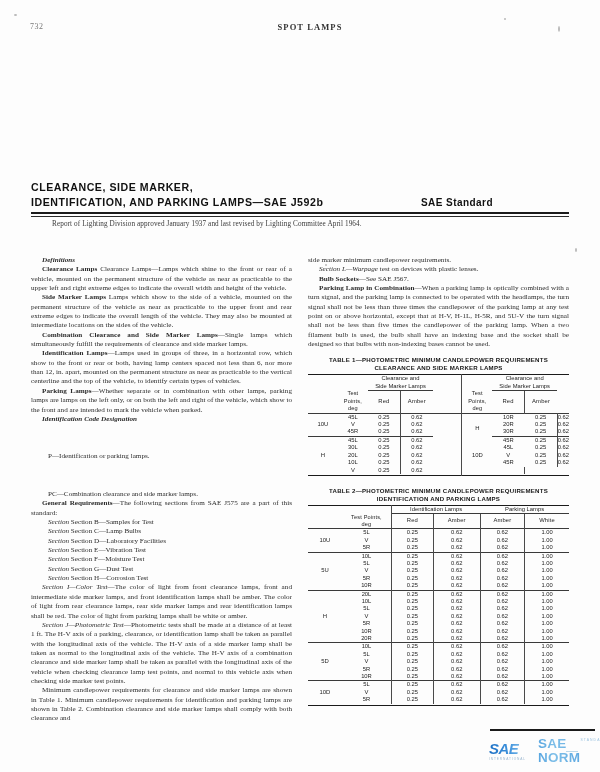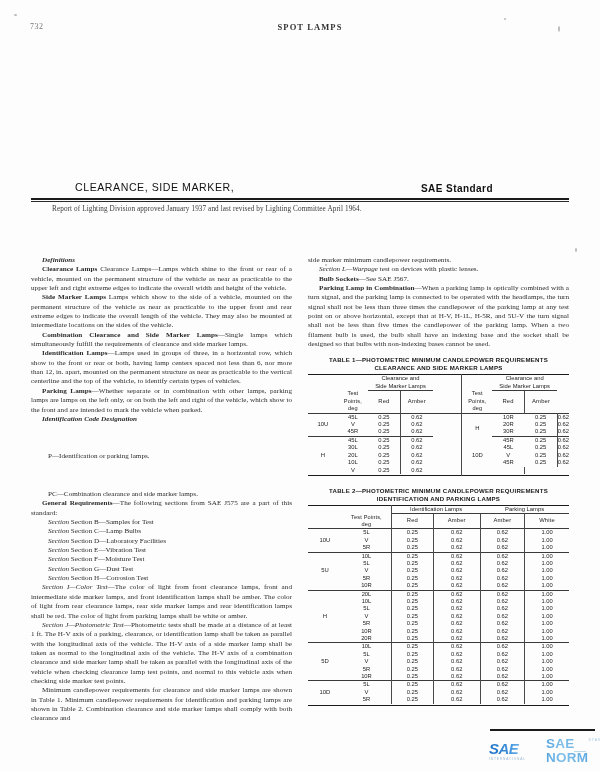--- a/index.html
+++ b/index.html
@@ -64,26 +64,25 @@
     top: 180px;
     width: 538px;
   }
   .title-row {
     display: flex;
     align-items: flex-end;
     justify-content: space-between;
   }
   .doc-title {
     font-family: "Liberation Sans", sans-serif;
-    font-weight: normal;
+    font-weight: bold;
     font-size: 10.6px;
     line-height: 14.5px;
     letter-spacing: .55px;
     color: #111;
-    margin-left: 44px;
   }
   .doc-kind {
     font-family: "Liberation Sans", sans-serif;
     font-weight: bold;
     font-size: 10px;
     letter-spacing: .45px;
     color: #111;
     padding-bottom: 1px;
     padding-right: 76px;
   }
@@ -223,21 +222,21 @@
     background: #1b1b1b;
   }
   .logo {
     position: absolute;
     left: 489px;
     top: 736px;
     width: 108px;
     height: 30px;
     display: flex;
     align-items: center;
-    gap: 20px;
+    gap: 12px;
   }
   .logo-mark {
     position: relative;
     width: 42px;
     height: 18px;
     display: flex;
     flex-direction: column;
     justify-content: center;
   }
   .logo-sae {
@@ -306,20 +305,21 @@
   <div class="speck" style="left:14px;top:14px;width:3px;height:2px;"></div>
   <div class="speck" style="left:504px;top:18px;width:2px;height:2px;"></div>
   <div class="speck" style="left:558px;top:26px;width:2px;height:6px;"></div>
   <div class="speck" style="left:325px;top:264px;width:2px;height:2px;"></div>
   <div class="speck" style="left:575px;top:248px;width:2px;height:4px;"></div>
 
   <div class="titleblock">
     <div class="title-row">
       <div class="doc-title">
         <div>CLEARANCE, SIDE MARKER,</div>
+        <div>IDENTIFICATION, AND PARKING LAMPS—SAE J592b</div>
       </div>
       <div class="doc-kind">SAE Standard</div>
     </div>
     <div class="rule-heavy"></div>
     <div class="rule-thin"></div>
     <div class="approval">Report of Lighting Division approved January 1937 and last revised by Lighting Committee April 1964.</div>
   </div>
 
   <div class="cols">
 

